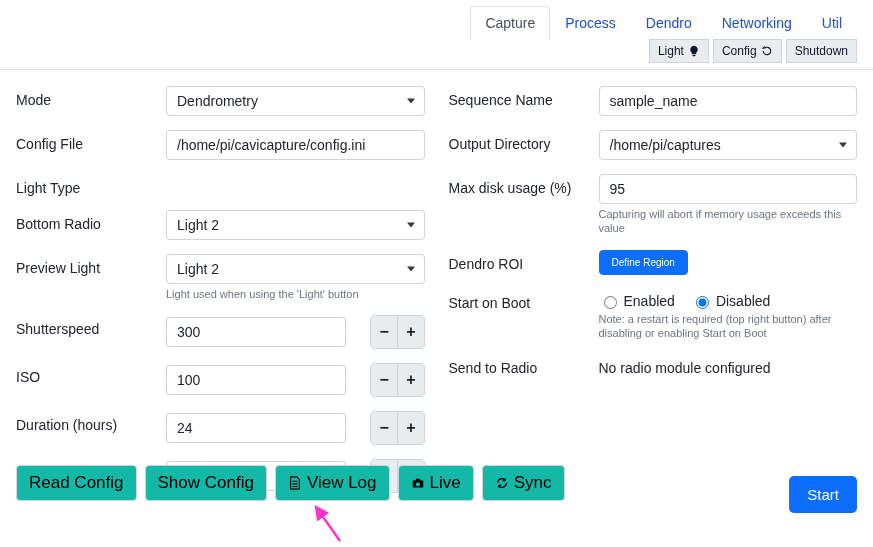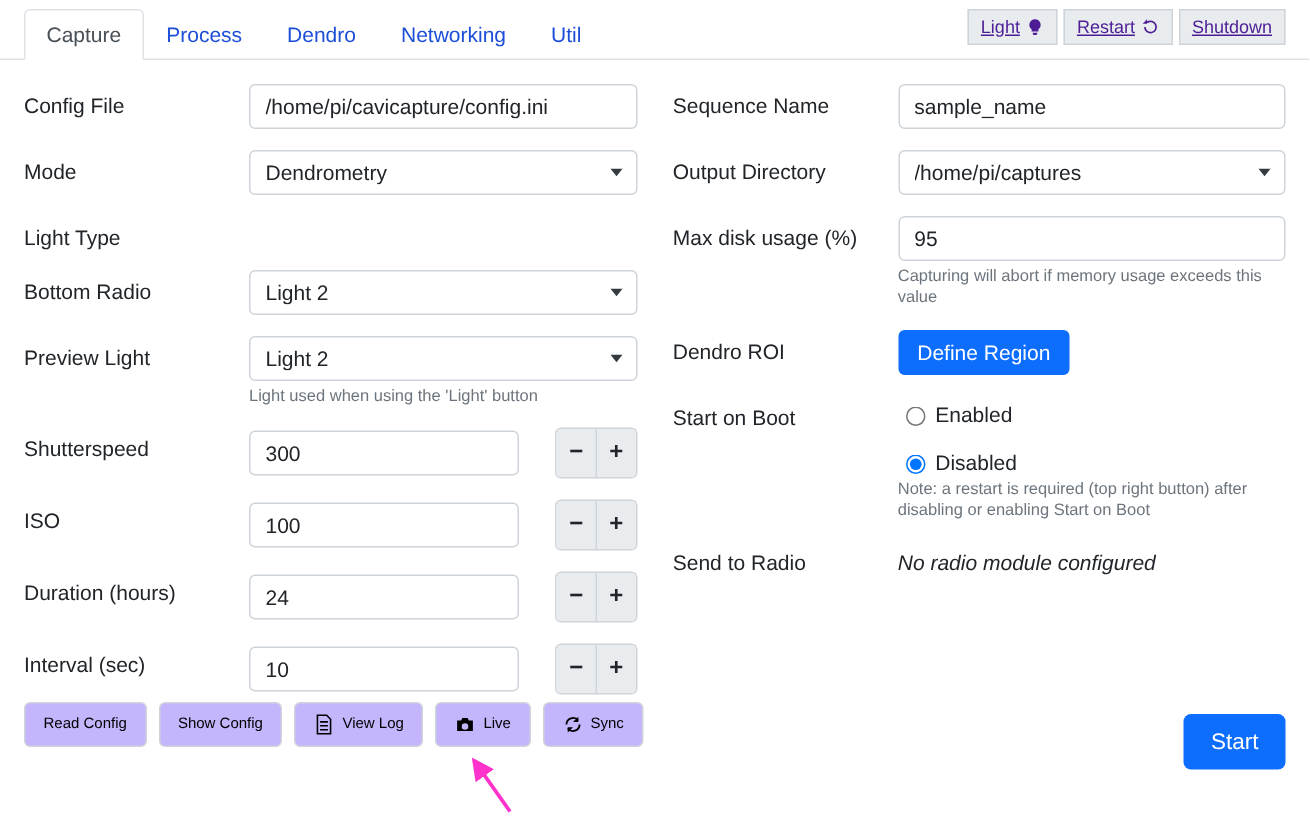--- a/index.html
+++ b/index.html
@@ -10,24 +10,25 @@
     font-size: 14px;
     color: #212529;
     background: #fff;
     width: 873px;
     height: 547px;
     position: relative;
     overflow: hidden;
   }
   .topbar {
     display: flex;
-    align-items: flex-start;
+    align-items: flex-end;
     justify-content: space-between;
     padding: 6px 16px 0 16px;
     border-bottom: 1px solid #dee2e6;
+    flex-direction: column;
   }
   .tabs {
     display: flex;
     gap: 0;
   }
   .tab {
     padding: 8px 14px;
     font-size: 14px;
     color: #1d4ed8;
     cursor: pointer;
@@ -47,24 +48,23 @@
     padding-bottom: 6px;
   }
   .btn {
     display: inline-flex;
     align-items: center;
     gap: 4px;
     padding: 4px 8px;
     font-size: 12px;
     border: 1px solid #ced4da;
     background: #e9ecef;
-    color: #4c1d95;
+    color: #0f172a;
     border-radius: 0;
     cursor: pointer;
-    text-decoration: underline;
   }
   .btn svg { width: 12px; height: 12px; }
   .content {
     display: flex;
     padding: 16px;
     gap: 24px;
   }
   .col {
     flex: 1;
     min-width: 0;
@@ -137,45 +137,45 @@
     font-weight: 600;
     cursor: pointer;
     color: #212529;
   }
   .step-btn + .step-btn { border-left: 1px solid #ced4da; }
   .btn-primary {
     background: #0d6efd;
     color: #fff;
     border: 1px solid #0d6efd;
     padding: 6px 12px;
-    font-size: 14px;
+    font-size: 10px;
     border-radius: 4px;
     cursor: pointer;
   }
   .radio-row {
     display: flex;
     gap: 16px;
+    align-items: center;
     padding-top: 4px;
-    flex-direction: column;
   }
   .radio-row label { display: flex; align-items: center; gap: 4px; font-size: 14px; }
   .bottom-bar {
     position: absolute;
     left: 0; right: 0;
     bottom: 34px;
     padding: 0 16px;
     display: flex;
     align-items: center;
     justify-content: space-between;
   }
   .bottom-left { display: flex; gap: 8px; }
   .btn-lg {
     padding: 7px 12px;
-    font-size: 10px;
-    background: #c4b5fd;
+    font-size: 17px;
+    background: #14b8a6;
     border: 1px solid #ced4da;
     border-radius: 4px;
     cursor: pointer;
     display: inline-flex;
     align-items: center;
     gap: 5px;
   }
   .btn-lg svg { width: 14px; height: 14px; }
   .start-btn {
     background: #0d6efd;
@@ -208,45 +208,45 @@
     <div class="tab">Util</div>
   </div>
   <div class="top-actions">
     <button class="btn">
       <span>Light</span>
       <svg viewBox="0 0 16 16">
           <path fill="currentColor" d="M8 1a5 5 0 0 0-3 9v2h6v-2a5 5 0 0 0-3-9zm-2 12h4v1a1 1 0 0 1-1 1H7a1 1 0 0 1-1-1v-1z"></path>
         </svg>
     </button>
     <button class="btn">
-      <span>Restart</span>
+      <span>Config</span>
       <svg viewBox="0 0 16 16">
           <path fill="none" stroke="currentColor" stroke-width="1.5" d="M3 8a5 5 0 1 0 2-4"></path>
           <path fill="currentColor" d="M5 1v4H1z"></path>
         </svg>
     </button>
     <button class="btn">
       <span>Shutdown</span>
     </button>
   </div>
 </div>
 
 <div class="content">
   <div class="col">
 
     <div class="form-row">
+      <label class="fld">Mode</label>
+      <div class="control">
+          <div class="select-wrap"><select><option>Dendrometry</option></select></div>
+        </div>
+    </div>
+
+    <div class="form-row">
       <label class="fld">Config File</label>
       <div class="control"><input type="text" value="/home/pi/cavicapture/config.ini" style=""></div>
-    </div>
-
-    <div class="form-row">
-      <label class="fld">Mode</label>
-      <div class="control">
-          <div class="select-wrap"><select><option>Dendrometry</option></select></div>
-        </div>
     </div>
 
     <div class="form-row">
       <label class="fld">Light Type</label>
     </div>
 
     <div class="form-row">
       <label class="fld">Bottom Radio</label>
       <div class="control">
           <div class="select-wrap"><select><option>Light 2</option></select></div>
@@ -348,21 +348,21 @@
               <input type="radio" name="sob" checked="" style="">
               <span>Disabled</span>
             </label>
         </div>
         <div class="form-text">Note: a restart is required (top right button) after disabling or enabling Start on Boot</div>
       </div>
     </div>
 
     <div class="form-row">
       <label class="fld">Send to Radio</label>
-      <div class="control" style="padding-top:6px;font-style:italic;">
+      <div class="control" style="padding-top:6px;">
         <span>No radio module configured</span>
       </div>
     </div>
 
   </div>
 </div>
 
 <div class="bottom-bar">
   <div class="bottom-left">
     <button class="btn-lg">Read Config</button>

